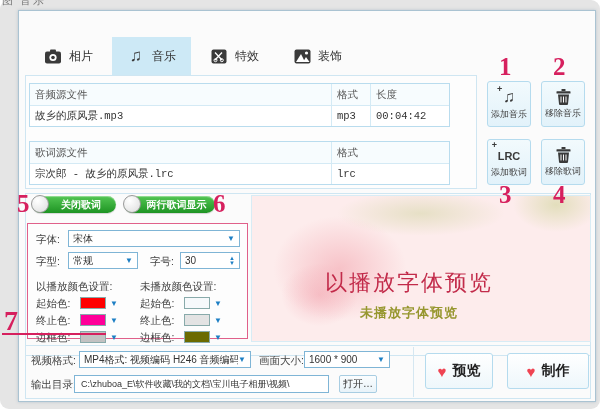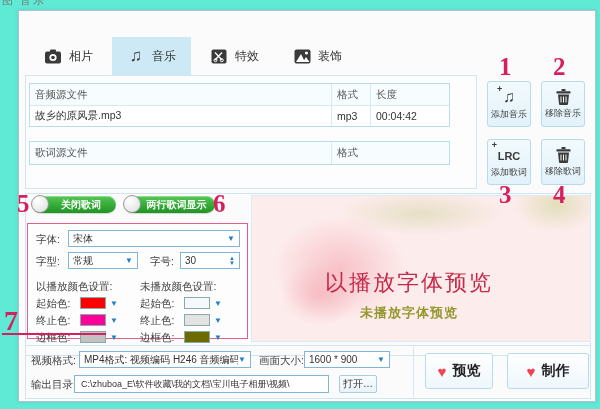--- a/index.html
+++ b/index.html
@@ -1,37 +1,37 @@
 <!DOCTYPE html>
 <html><head>
 <meta charset="utf-8">
 <style>
   * { margin:0; padding:0; box-sizing:border-box; }
   body { width:600px; height:409px; background:#fff; font-family:"Liberation Sans","DejaVu Sans",sans-serif; position:relative; overflow:hidden; }
-  .canvas { position:absolute; left:0; top:0; width:600px; height:409px; background:#5eead4; }
+  .canvas { position:absolute; left:0; top:0; width:600px; height:409px; background:#e5e5e5;border-radius:9px; }
   .crop-caption { position:absolute; left:2px; top:0; height:6px; overflow:hidden; color:#777; }
   .crop-caption span { display:block; margin-top:-7px; font-size:11px; letter-spacing:2px; }
 
   .window { position:absolute; left:18px; top:10px; width:578px; height:392px; background:#fbfbfb; border:1px solid #aac3d2; box-shadow:0 0 3px rgba(120,150,170,.4); }
   .titlebar { position:absolute; left:0; top:0; width:100%; height:20px; background:linear-gradient(#e4e4e4,#c6c6c6); display:flex; align-items:center; border-bottom:1px solid #b5b5b5; }
   .title-text { color:#3ecb2e; font-size:11px; font-weight:bold; margin-left:5px; text-shadow:0 0 1px rgba(0,90,0,.2); }
   .win-controls { margin-left:auto; display:flex; align-items:center; gap:4px; padding-right:5px; border-left:1px solid #aaa; padding-left:6px; height:14px; }
   .win-btn { width:20px; height:13px; background:linear-gradient(#f4fafd,#d9ecf5); border:1px solid #9fc2d8; border-radius:2px; color:#5b8db0; font-size:8px; line-height:11px; text-align:center; cursor:pointer; }
 
   .tabbar { position:absolute; left:10px; top:26px; height:38px; display:flex; gap:4px; }
   .tab { display:flex; align-items:center; gap:7px; padding:0 15px; height:38px; font-size:12px; color:#333; cursor:pointer; }
   .tab.active { background:#cde9f6; }
   .tabicon { width:18px; height:16px; display:flex; align-items:center; justify-content:center; }
   .note-glyph { font-size:17px; color:#3a3a3a; line-height:16px; }
 
   .panel { position:absolute; border:1px solid #cfe6f2; background:#fdfdfd; }
 
   .tbl { position:absolute; border:1px solid #b9dcee; background:#fff; font-size:10.5px; color:#333; }
   .tr { display:flex; }
-  .td { border-right:1px solid #d4eaf5; border-bottom:1px solid #d4eaf5; padding-left:5px; display:flex; align-items:center; overflow:hidden; white-space:nowrap; }
+  .td { border-right:1px solid #d4eaf5; border-bottom:1px solid #d4eaf5; padding-left:5px; display:flex; align-items:center; overflow:hidden; white-space:nowrap;font-family:Liberation Mono, monospace; }
   .td:last-child { border-right:none; }
   .th { color:#555; background:#f7fcfe; }
   .tr:last-child .td { border-bottom:none; }
 
   .side-btn { position:absolute; width:44px; height:46px; background:linear-gradient(#f2fafd,#e2f2fa); border:1px solid #b5dbee; border-radius:3px; display:flex; flex-direction:column; align-items:center; justify-content:center; gap:2px; cursor:pointer; }
   .side-btn .lbl { font-size:9px; color:#444; }
   .plus { position:absolute; font-size:9px; font-weight:bold; color:#3a3a3a; }
 
   .annot { position:absolute; color:#d6205e; font-weight:bold; font-size:25px; font-family:"Liberation Serif","DejaVu Serif",serif; }
 
@@ -132,20 +132,24 @@
         <div class="td" style="width:39px;height:20px">mp3</div>
         <div class="td" style="flex:1;height:20px">00:04:42</div>
       </div>
     </div>
 
     <div class="tbl" style="left:10px; top:130px; width:421px;">
       <div class="tr">
         <div class="td th" style="width:302px;height:22px">歌词源文件</div>
         <div class="td th" style="flex:1;height:22px">格式</div>
       </div>
+      <div class="tr">
+        <div class="td" style="width:302px;height:20px">宗次郎 - 故乡的原风景.lrc</div>
+        <div class="td" style="flex:1;height:20px">lrc</div>
+      </div>
     </div>
 
     <div class="side-btn" style="left:468px; top:70px;">
       <span style="position:relative"><span class="note-glyph" style="font-size:16px">♫</span><span class="plus" style="left:-6px; top:-4px">+</span></span>
       <span class="lbl">添加音乐</span>
     </div>
     <div class="side-btn" style="left:522px; top:70px;">
       <svg width="15" height="16" viewBox="0 0 15 16">
           <rect x="5.5" y="0" width="4" height="2" rx="0.5" fill="#3a3a3a"></rect>
           <rect x="0.5" y="2.2" width="14" height="2.4" rx="0.6" fill="#3a3a3a"></rect>

